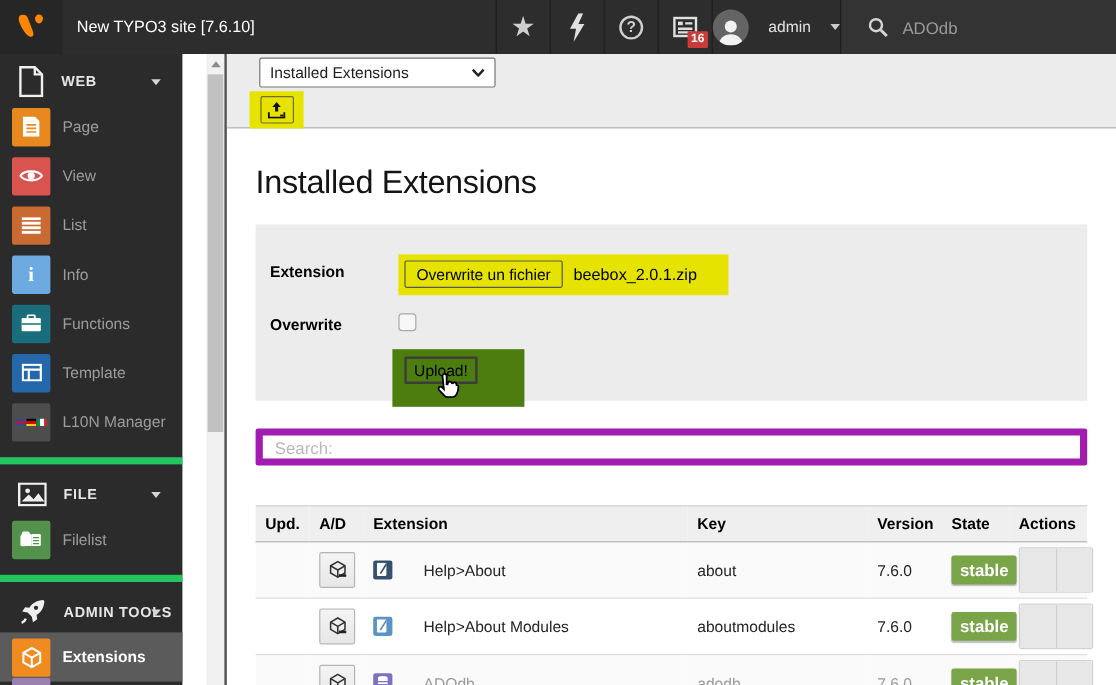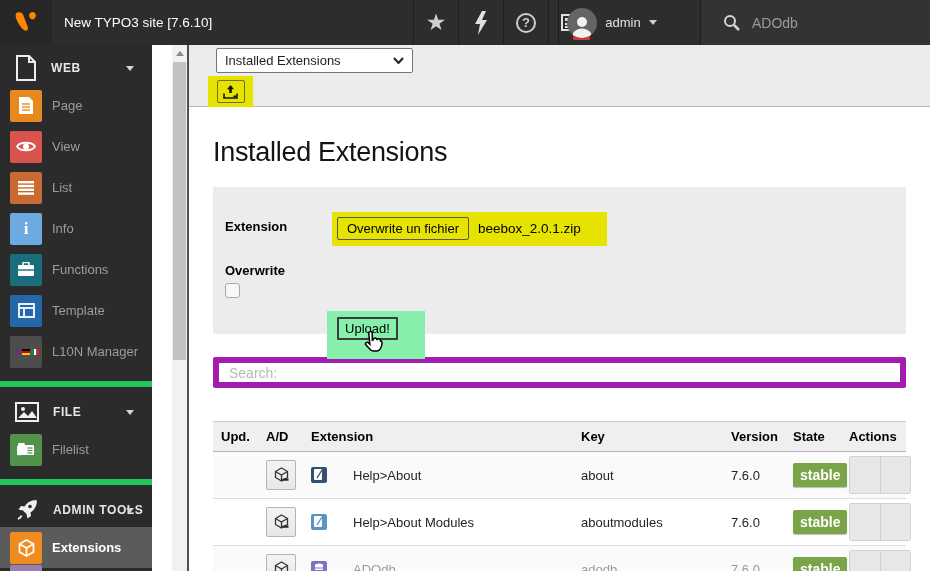--- a/index.html
+++ b/index.html
@@ -8,21 +8,21 @@
 
   
   .topbar { position:absolute; left:0; top:0; width:930px; height:45px; background:#2d2d2d; z-index:30; }
   .logo { position:absolute; left:0; top:0; width:52px; height:45px; display:flex; align-items:center; justify-content:center; background:#262626; }
   .site-title { position:absolute; left:64px; top:0; height:45px; line-height:45px; color:#ffffff; font-size:13.5px; }
   .tb-item { position:absolute; top:0; height:45px; display:flex; align-items:center; justify-content:center; border-left:1px solid #1e1e1e; cursor:pointer; }
   .tb-star { left:413px; width:45px; }
   .tb-bolt { left:458px; width:45px; }
   .tb-help { left:503px; width:45px; }
   .tb-sys  { left:548px; width:45px; }
-  .tb-user { left:558px; width:107px; gap:8px; }
+  .tb-user { left:593px; width:107px; gap:8px;justify-content:space-between; }
   .tb-search { left:700px; width:230px; justify-content:flex-start; padding-left:22px; gap:12px; background:#333333; }
   .star-glyph { color:#cfcfcf; font-size:23px; line-height:1; }
   .help-circle { width:20px; height:20px; border:2px solid #cfcfcf; border-radius:50%; color:#cfcfcf; font-size:13px; font-weight:bold; display:flex; align-items:center; justify-content:center; }
   .sys-wrap { position:relative; width:22px; height:22px; }
   .sys-badge { position:absolute; right:-8px; bottom:-6px; background:#c83c3c; color:#fff; font-size:10px; font-weight:bold; padding:1px 3px; border-radius:1px; line-height:1.2; }
   .avatar { width:30px; height:30px; border-radius:50%; background:#646464; overflow:hidden; display:flex; align-items:flex-end; justify-content:center; }
   .user-name { color:#e2e2e2; font-size:13px; }
   .caret-down { width:0; height:0; border-left:4px solid transparent; border-right:4px solid transparent; border-top:5px solid #cccccc; }
   .tb-search-label { color:#9a9a9a; font-size:14px; }
 
@@ -65,25 +65,25 @@
 
   .module-body { position:relative; }
   h1.page-title { margin:30px 0 0 24px; font-size:27px; font-weight:400; color:#141414; letter-spacing:-0.3px; }
 
   .upload-panel { margin:19px 24px 0 24px; height:147px; background:#ececec; padding:25px 0 0 12px; }
   .form-row { display:flex; align-items:flex-start; }
   .form-label { width:107px; font-size:13px; font-weight:bold; color:#000; padding-top:7px; }
   .file-anno { background:#e6e300; display:inline-flex; align-items:center; gap:9px; padding:5px 26px 6px 5px; }
   .file-btn { border:1px solid #565656; border-radius:2px; background:transparent; font-size:13px; color:#000; padding:3px 9px; font-family:"Liberation Sans",sans-serif; cursor:pointer; }
   .file-name { font-size:13.5px; color:#000; }
-  .row-overwrite { margin-top:10px;flex-direction:column; }
+  .row-overwrite { margin-top:10px; }
   .checkbox { width:15px; height:15px; margin-top:5px; background:#f7f7f7; border:1px solid #a9a9a9; border-radius:3px; cursor:pointer; }
   .row-upload { margin-top:13px; }
   .upload-spacer { width:102px; }
-  .uploadbtn-anno { position:relative; width:98px; height:48px; background:#86efac; }
+  .uploadbtn-anno { position:relative; width:110px; height:48px; background:#4d7c0f; }
   .upload-submit { position:absolute; left:10px; top:6px; width:61px; height:23px; border:2px solid #3c3c3c; border-radius:1px; background:transparent; font-size:13px; color:#000; font-family:"Liberation Sans",sans-serif; cursor:pointer; }
   .hand-cursor { position:absolute; left:32px; top:19px; }
 
   .ext-search { display:block; margin:23px 24px 0 24px; width:693px; height:31px; border:6px solid #a21caf; border-radius:2px; font-size:14px; padding:0 10px; color:#333; font-family:"Liberation Sans",sans-serif; }
   .ext-search::placeholder { color:#b8b8b8; }
 
   .ext-table-wrap { margin:33px 24px 0 24px; }
   table.ext-table { width:693px; border-collapse:collapse; font-size:13px; table-layout:fixed; }
   .ext-table th { background:#efefef; border-top:1px solid #cccccc; border-bottom:1px solid #b3b3b3; text-align:left; font-weight:bold; color:#000; padding:7px 8px; }
   .ext-table td { border-bottom:1px solid #dedede; padding:4px 8px; height:44px; vertical-align:middle; background:#fff; }

